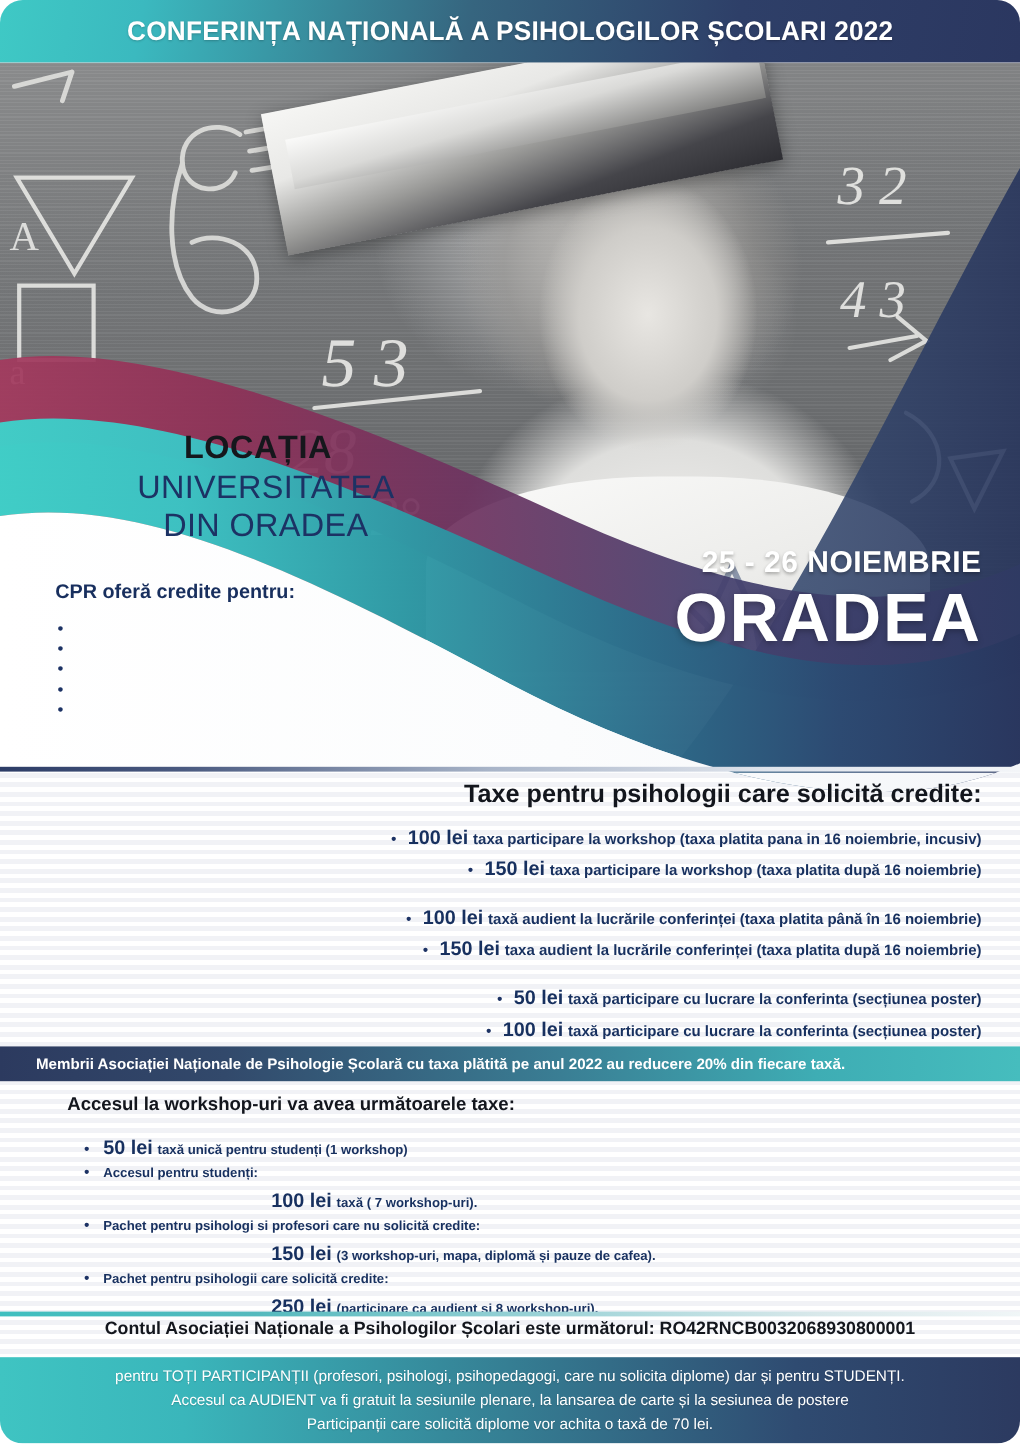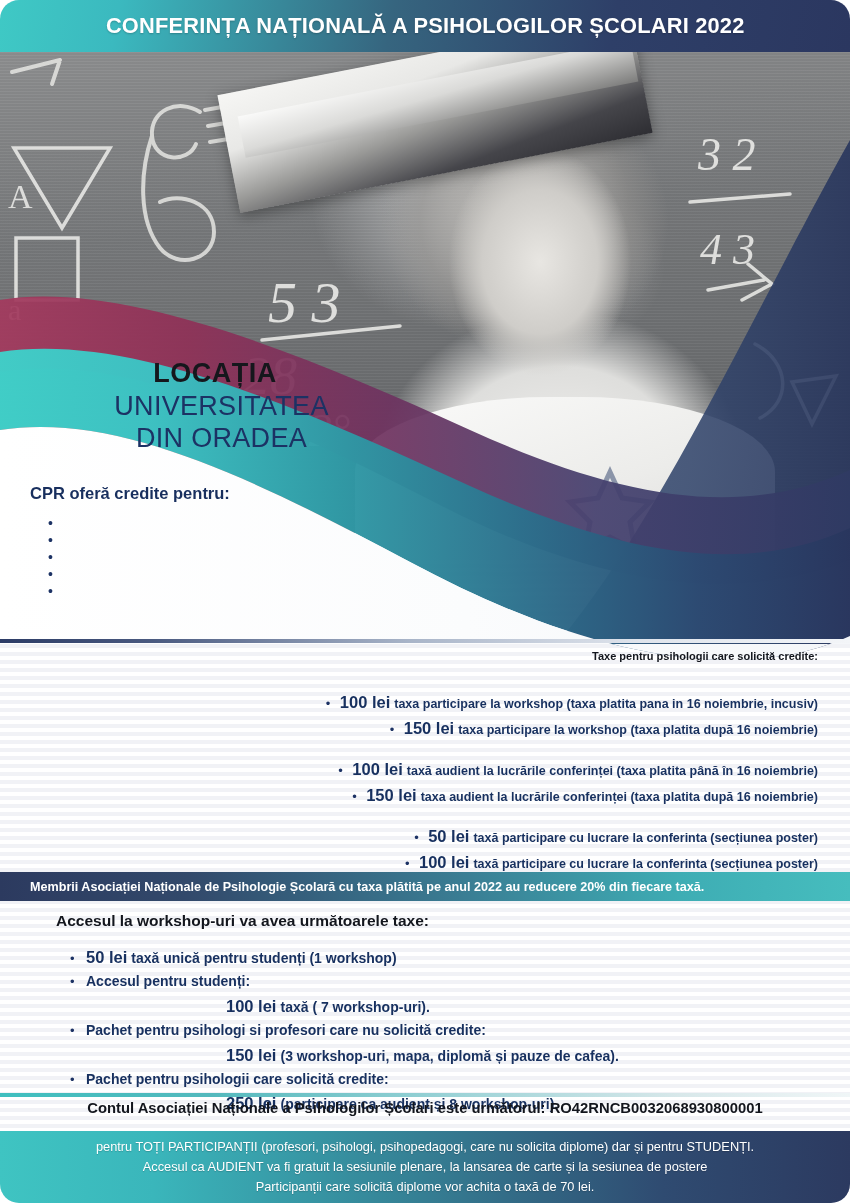--- a/index.html
+++ b/index.html
@@ -164,20 +164,21 @@
     position: absolute;
     top: 484px; left: 30px;
     width: 420px;
     z-index: 25;
   }
   .credits-head {
     color: #182f5e;
     font-size: 16.5px;
     font-weight: bold;
     margin-bottom: 13px;
+    margin-left: 16px;
   }
   .credit-row {
     display: flex;
     align-items: baseline;
     margin: 0 0 3px 18px;
     line-height: 1.5;
   }
   .bullet {
     color: #1c3264;
     font-size: 14px;
@@ -217,25 +218,25 @@
 
   
   .fees {
     position: absolute;
     top: 650px; left: 0;
     width: 850px;
     z-index: 25;
   }
   .fees-head {
     color: #13161d;
-    font-size: 11px;
+    font-size: 21px;
     font-weight: bold;
     text-align: right;
     padding-right: 32px;
-    margin-bottom: 28px;
+    margin-bottom: 12px;
   }
   .fee-row {
     display: flex;
     justify-content: flex-end;
     align-items: baseline;
     padding-right: 32px;
     line-height: 1.55;
   }
   .fee-row .bullet { width: 14px; flex: 0 0 14px; color: #1c3264; font-size: 13px; }
   .fee-amt {
@@ -302,21 +303,21 @@
   .ws-row .bullet { width: 16px; flex: 0 0 16px; color: #1c3264; font-size: 13px; }
   .ws-amt {
     color: #17305f;
     font-size: 16.5px;
     font-weight: bold;
     margin-right: 4px;
     white-space: nowrap;
   }
   .ws-desc {
     color: #17305f;
-    font-size: 14px;
+    font-size: 11px;
     font-weight: bold;
   }
   .ws-indent {
     padding-left: 200px;
     line-height: 1.6;
     display: flex;
     align-items: baseline;
   }
 
   
@@ -450,20 +451,24 @@
 
   <div style="position:absolute;top:560px;left:0;width:850px;height:82px;z-index:9;
               background:repeating-linear-gradient(to bottom,#ffffff 0 4px,#f1f2f6 4px 8px);"></div>
 
   <div class="location">
     <div class="loc-line1">LOCAȚIA</div>
     <div class="loc-line2">UNIVERSITATEA</div>
     <div class="loc-line3">DIN ORADEA</div>
   </div>
 
+  <div class="datecity">
+    <div class="date-txt">25 - 26 NOIEMBRIE</div>
+    <div class="city-txt">ORADEA</div>
+  </div>
 
   <div class="credits">
     <div class="credits-head">CPR oferă credite pentru:</div>
     <div id="credits-list">
         <div class="credit-row">
           <span class="bullet">•</span>
           <span class="cr-amount"></span>
           <span class="cr-desc"></span>
         </div>
         <div class="credit-row">

